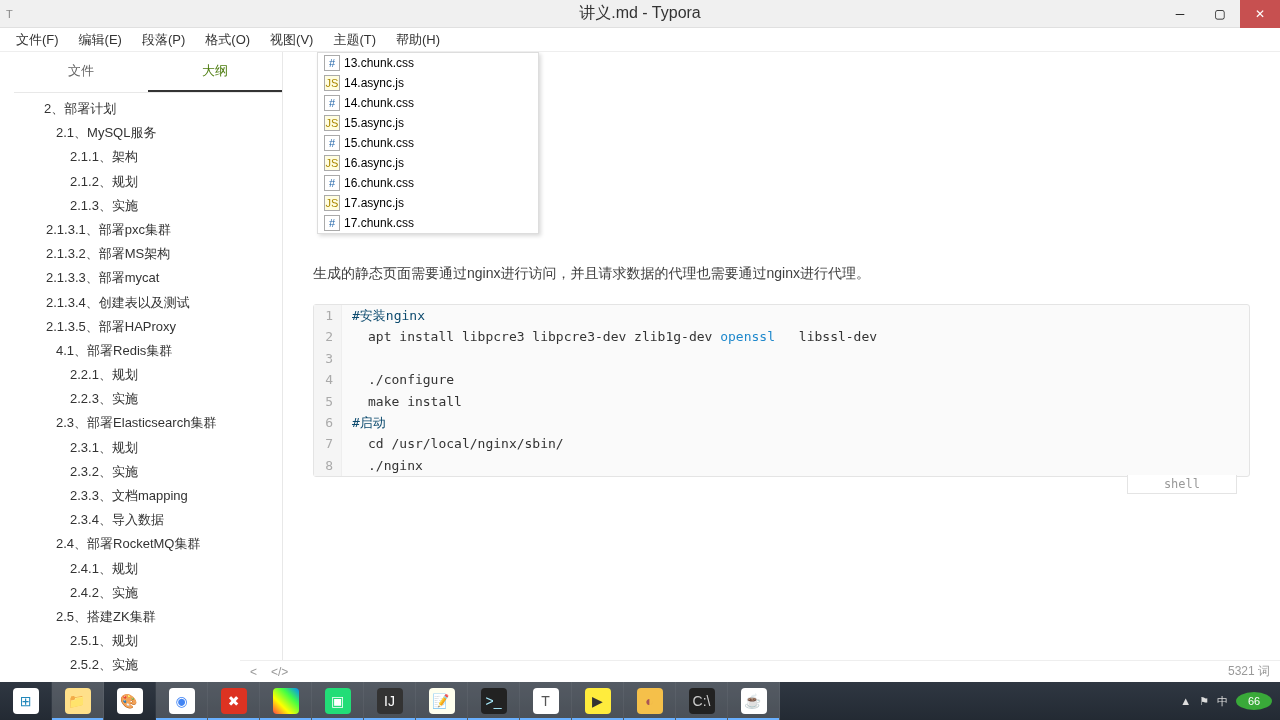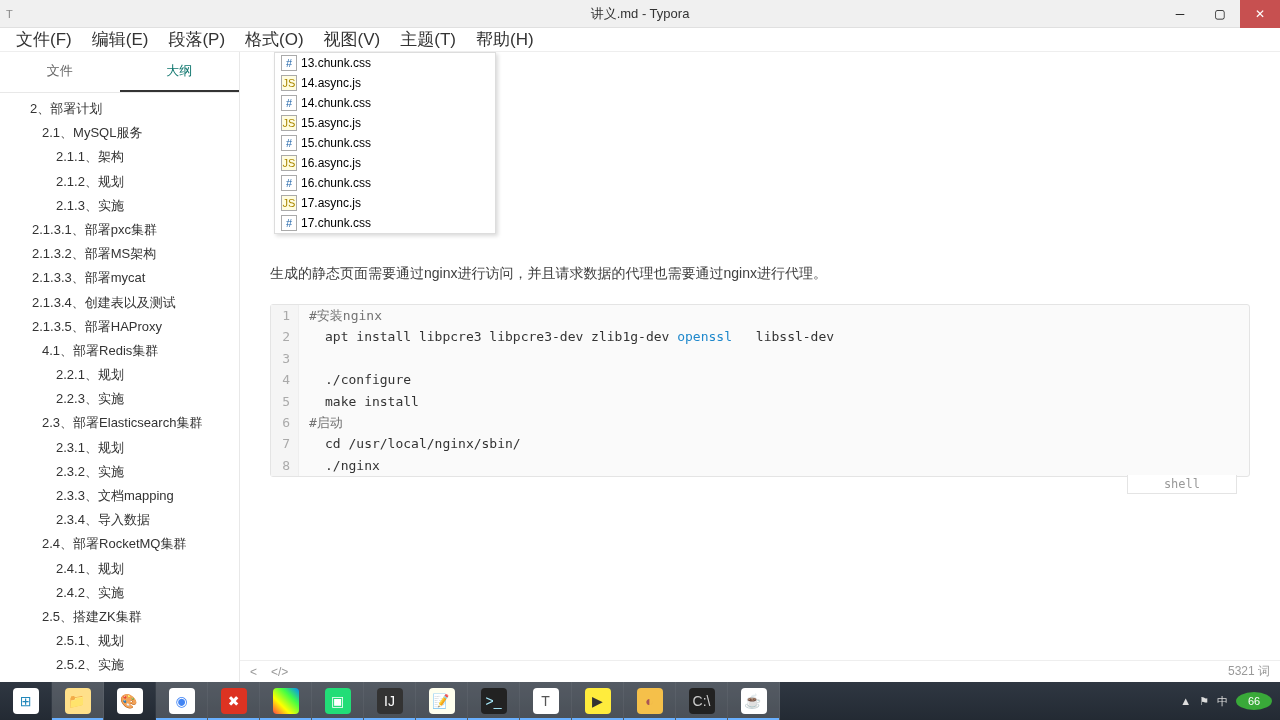--- a/index.html
+++ b/index.html
@@ -1,32 +1,32 @@
 <!DOCTYPE html>
 <html><head>
 <meta charset="utf-8">
 <style>
 * { margin: 0; padding: 0; box-sizing: border-box; }
 body { font-family: "Microsoft YaHei", Arial, sans-serif; font-size: 13px; background: #fff; overflow: hidden; width: 1280px; height: 720px; }
 
 .titlebar { height: 28px; background: #f0f0f0; display: flex; align-items: center; position: relative; border-bottom: 1px solid #e0e0e0; }
 .titlebar .app-icon { width: 20px; margin-left: 6px; color: #888; font-size: 11px; }
-.titlebar .title { position: absolute; left: 50%; transform: translateX(-50%); font-size: 13px; color: #333; text-align: right; }
+.titlebar .title { position: absolute; left: 50%; transform: translateX(-50%); font-size: 16px; color: #333; text-align: right; }
 .titlebar .winbtns { position: absolute; right: 0; top: 0; display: flex; }
 .titlebar .winbtn { width: 40px; height: 28px; display: flex; align-items: center; justify-content: center; font-size: 12px; }
 .titlebar .winbtn.close { background: #c75050; color: #fff; }
 
 .menubar { height: 24px; background: #fff; display: flex; align-items: center; padding-left: 6px; border-bottom: 1px solid #eee; }
-.menubar .mi { padding: 0 10px; font-size: 17px; color: #333; cursor: pointer; }
+.menubar .mi { padding: 0 10px; font-size: 13px; color: #333; cursor: pointer; }
 
 .main { display: flex; height: calc(720px - 28px - 24px - 38px); }
-.sidebar { width: 240px; border-right: 1px solid #e8e8e8; display: flex; flex-direction: column; }
+.sidebar { width: 269px; border-right: 1px solid #e8e8e8; display: flex; flex-direction: column; margin-left: 14px; }
 .tabs { display: flex; border-bottom: 1px solid #e8e8e8; }
 .tabs .tab { flex: 1; text-align: center; padding: 10px 0; font-size: 13px; color: #666; cursor: pointer; }
-.tabs .tab.active { color: #0f766e; border-bottom: 2px solid #333; font-weight: 500; }
+.tabs .tab.active { color: #4d7c0f; border-bottom: 2px solid #333; font-weight: 500; }
 
 .outline { flex: 1; overflow-y: auto; position: relative; padding-top: 4px; }
 .outline::-webkit-scrollbar { width: 8px; }
 .outline::-webkit-scrollbar-thumb { background: #c0c0c0; border-radius: 4px; }
 .outline .oi { padding: 3px 8px; font-size: 13px; color: #333; cursor: pointer; white-space: nowrap; line-height: 1.4; }
 .outline .oi.l1 { padding-left: 30px; }
 .outline .oi.l2 { padding-left: 42px; }
 .outline .oi.l3 { padding-left: 56px; }
 .outline .oi.l4 { padding-left: 32px; }
 .outline .oi.bold { font-weight: bold; }
@@ -39,21 +39,21 @@
 .filebox .ficon.css { color: #2266aa; }
 .filebox .ficon.js { background: #fffde0; color: #aa8800; }
 
 .para { margin: 28px 0 18px 0; font-size: 14px; line-height: 1.7; color: #404040; }
 
 .codeblock { border: 1px solid #e4e4e4; background: #fafafa; border-radius: 3px; position: relative; font-family: Consolas, monospace; font-size: 13px; margin-bottom: 20px; }
 .codeblock .line { display: flex; }
 .codeblock .ln { width: 28px; text-align: right; padding-right: 8px; color: #aaa; user-select: none; background: #f5f5f5; border-right: 1px solid #eee; line-height: 1.65; }
 .codeblock .lc { padding-left: 10px; line-height: 1.65; white-space: pre; }
 .codeblock .lang { position: absolute; right: 12px; bottom: -18px; font-size: 12px; color: #999; background: #fff; border: 1px solid #e4e4e4; border-top: none; padding: 2px 36px; }
-.c-comment { color: #737373; }
+.c-comment { color: #0c4a6e; }
 .c-cmd { color: #333; margin-left: 16px; }
 .c-key { color: #1e88cc; }
 
 .footerbar { position: absolute; bottom: 38px; left: 240px; right: 0; height: 22px; display: flex; align-items: center; padding: 0 10px; font-size: 12px; color: #999; border-top: 1px solid #eee; background: #fff; }
 .footerbar .fl { display: flex; gap: 14px; }
 .footerbar .fr { margin-left: auto; }
 
 .taskbar { position: absolute; bottom: 0; left: 0; right: 0; height: 38px; background: linear-gradient(#2f3742,#232a33); display: flex; align-items: center; }
 .taskbar .tbtn { width: 52px; height: 38px; display: flex; align-items: center; justify-content: center; border-right: 1px solid rgba(255,255,255,0.05); }
 .taskbar .tbtn.active { background: rgba(255,255,255,0.18); box-shadow: inset 0 -2px 0 #6ab0ff; }

